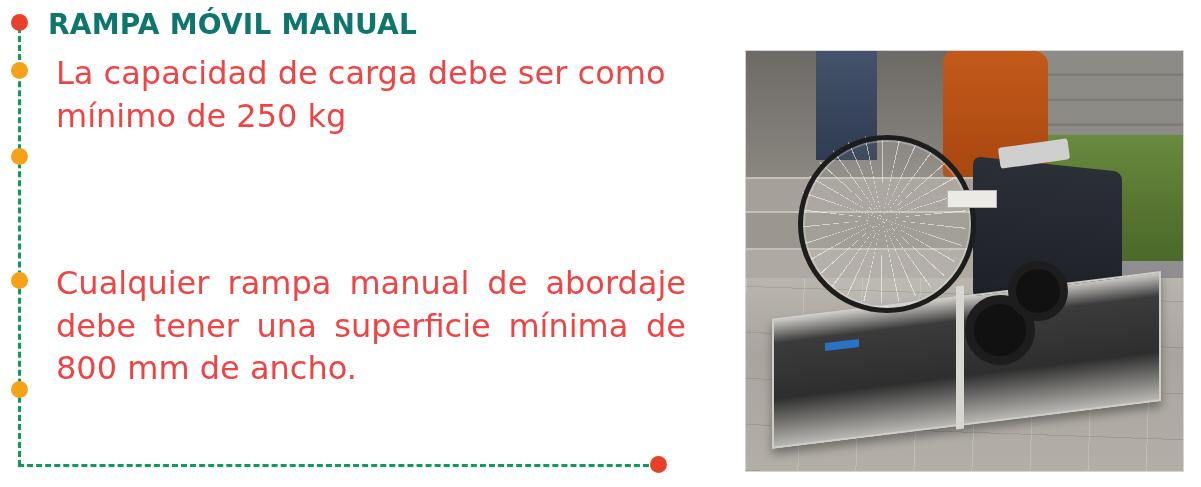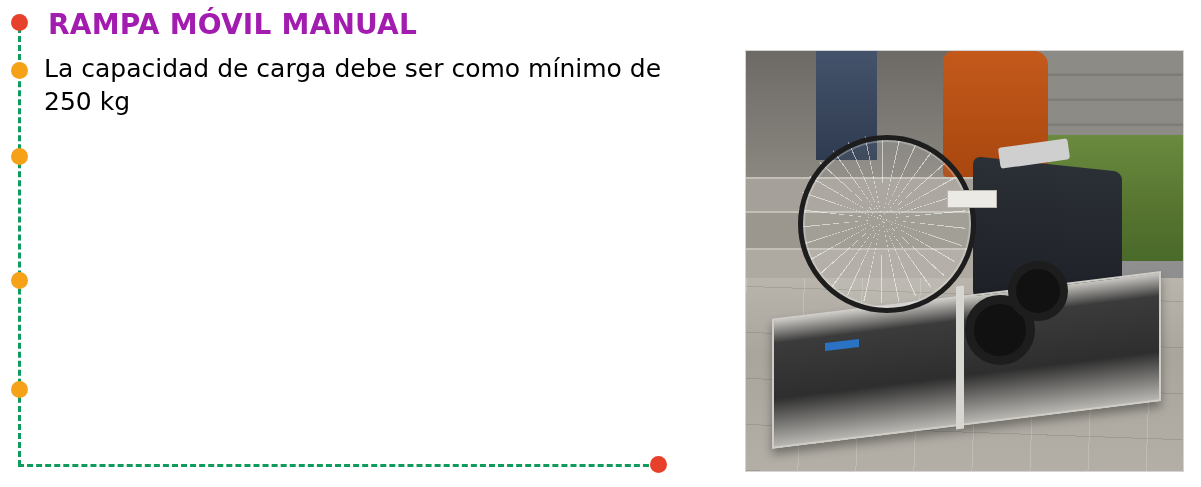--- a/index.html
+++ b/index.html
@@ -68,32 +68,32 @@
   .bullet-dot.red {
     background: #e8412b;
   }
 
   .title {
     position: absolute;
     left: 48px;
     top: 8px;
     font-size: 28px;
     font-weight: bold;
-    color: #a21caf;
+    color: #0f766e;
     letter-spacing: .2px;
     white-space: nowrap;
   }
 
   .item {
     position: absolute;
-    left: 44px;
+    left: 56px;
     width: 630px;
-    font-size: 25px;
+    font-size: 32px;
     line-height: 1.33;
-    color: #000000;
+    color: #ef4444;
     text-align: justify;
   }
   .item.nojust {
     text-align: left;
   }
 
   
   .photo {
     position: absolute;
     left: 745px;
@@ -279,20 +279,21 @@
 
     <div class="bullet-dot red" style="top:14px;"></div>
     <div class="title">RAMPA MÓVIL MANUAL</div>
 
     <div class="bullet-dot" style="top:62px;"></div>
     <div class="item nojust" style="top:52px;">La capacidad de carga debe ser como mínimo de 250 kg</div>
 
     <div class="bullet-dot" style="top:148px;"></div>
 
     <div class="bullet-dot" style="top:272px;"></div>
+    <div class="item" style="top:262px;">Cualquier rampa manual de abordaje debe tener una superficie mínima de 800 mm de ancho.</div>
 
     <div class="bullet-dot" style="top:381px;"></div>
 
   </div>
 
   <div class="photo">
     <div class="ph-sky"></div>
     <div class="ph-wall"></div>
     <div class="ph-grass"></div>
     <div class="ph-step s1"></div>

